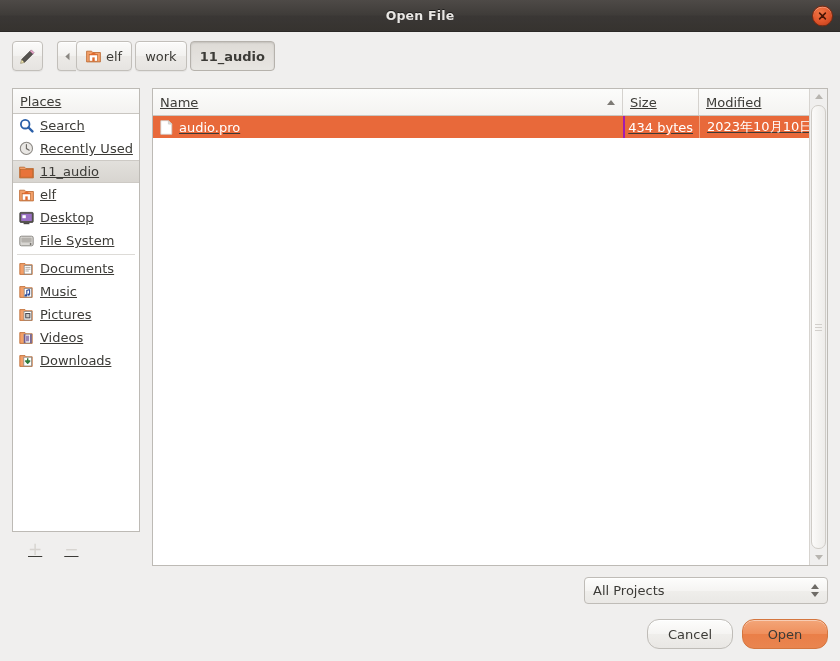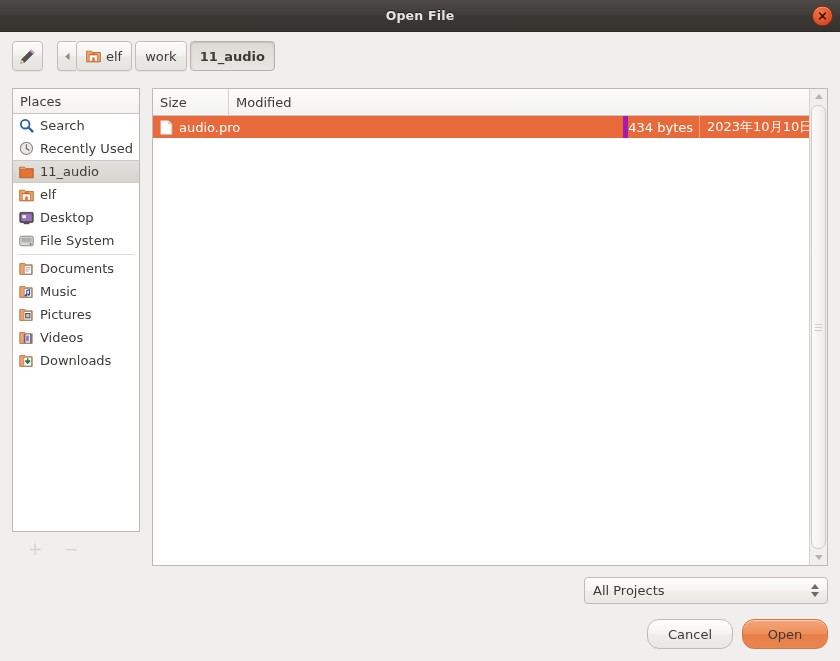--- a/index.html
+++ b/index.html
@@ -104,20 +104,21 @@
     font-weight: bold;
     box-shadow: inset 0 1px 2px rgba(0,0,0,0.13);
   }
 
   
   .body {
     flex: 1;
     display: flex;
     padding: 8px 12px;
     min-height: 0;
+    text-decoration: underline;
   }
   .sidebar-col {
     width: 128px;
     min-width: 128px;
     display: flex;
     flex-direction: column;
   }
   .places {
     flex: 1;
     background: #ffffff;
@@ -235,21 +236,21 @@
     align-items: center;
     padding: 0 7px;
     font-size: 13px;
     box-sizing: border-box;
     overflow: hidden;
     white-space: nowrap;
   }
   .fcell.name { flex: 1; min-width: 0; gap: 6px; }
   .fcell.size { width: 76px; min-width: 76px; justify-content: flex-end; padding-right: 6px; }
   .fcell.modified { width: 110px; min-width: 110px; }
-  .file-row.selected .fcell.size { border-left: 5px solid #a21caf; }
+  .file-row.selected .fcell.size { border-left: 2px solid #a21caf; }
   .file-row.selected .fcell.modified { border-left: 1px solid #f0a583; }
 
   
   .vscroll {
     width: 17px;
     min-width: 17px;
     background: #f0efee;
     border-left: 1px solid #d7d4d0;
     display: flex;
     flex-direction: column;
@@ -505,20 +506,24 @@
         <span class="pm-btn">+</span>
         <span class="pm-btn">−</span>
       </div>
     </div>
 
     <div class="list-col">
       <div class="list-wrap">
         <div class="list-main">
 
           <div class="list-header">
+            <div class="hcell name">
+              <span>Name</span>
+              <span class="sort-arrow"></span>
+            </div>
             <div class="hcell size">
               <span>Size</span>
             </div>
             <div class="hcell modified">
               <span>Modified</span>
             </div>
           </div>
 
           <div class="rows">
             <div class="file-row selected">

